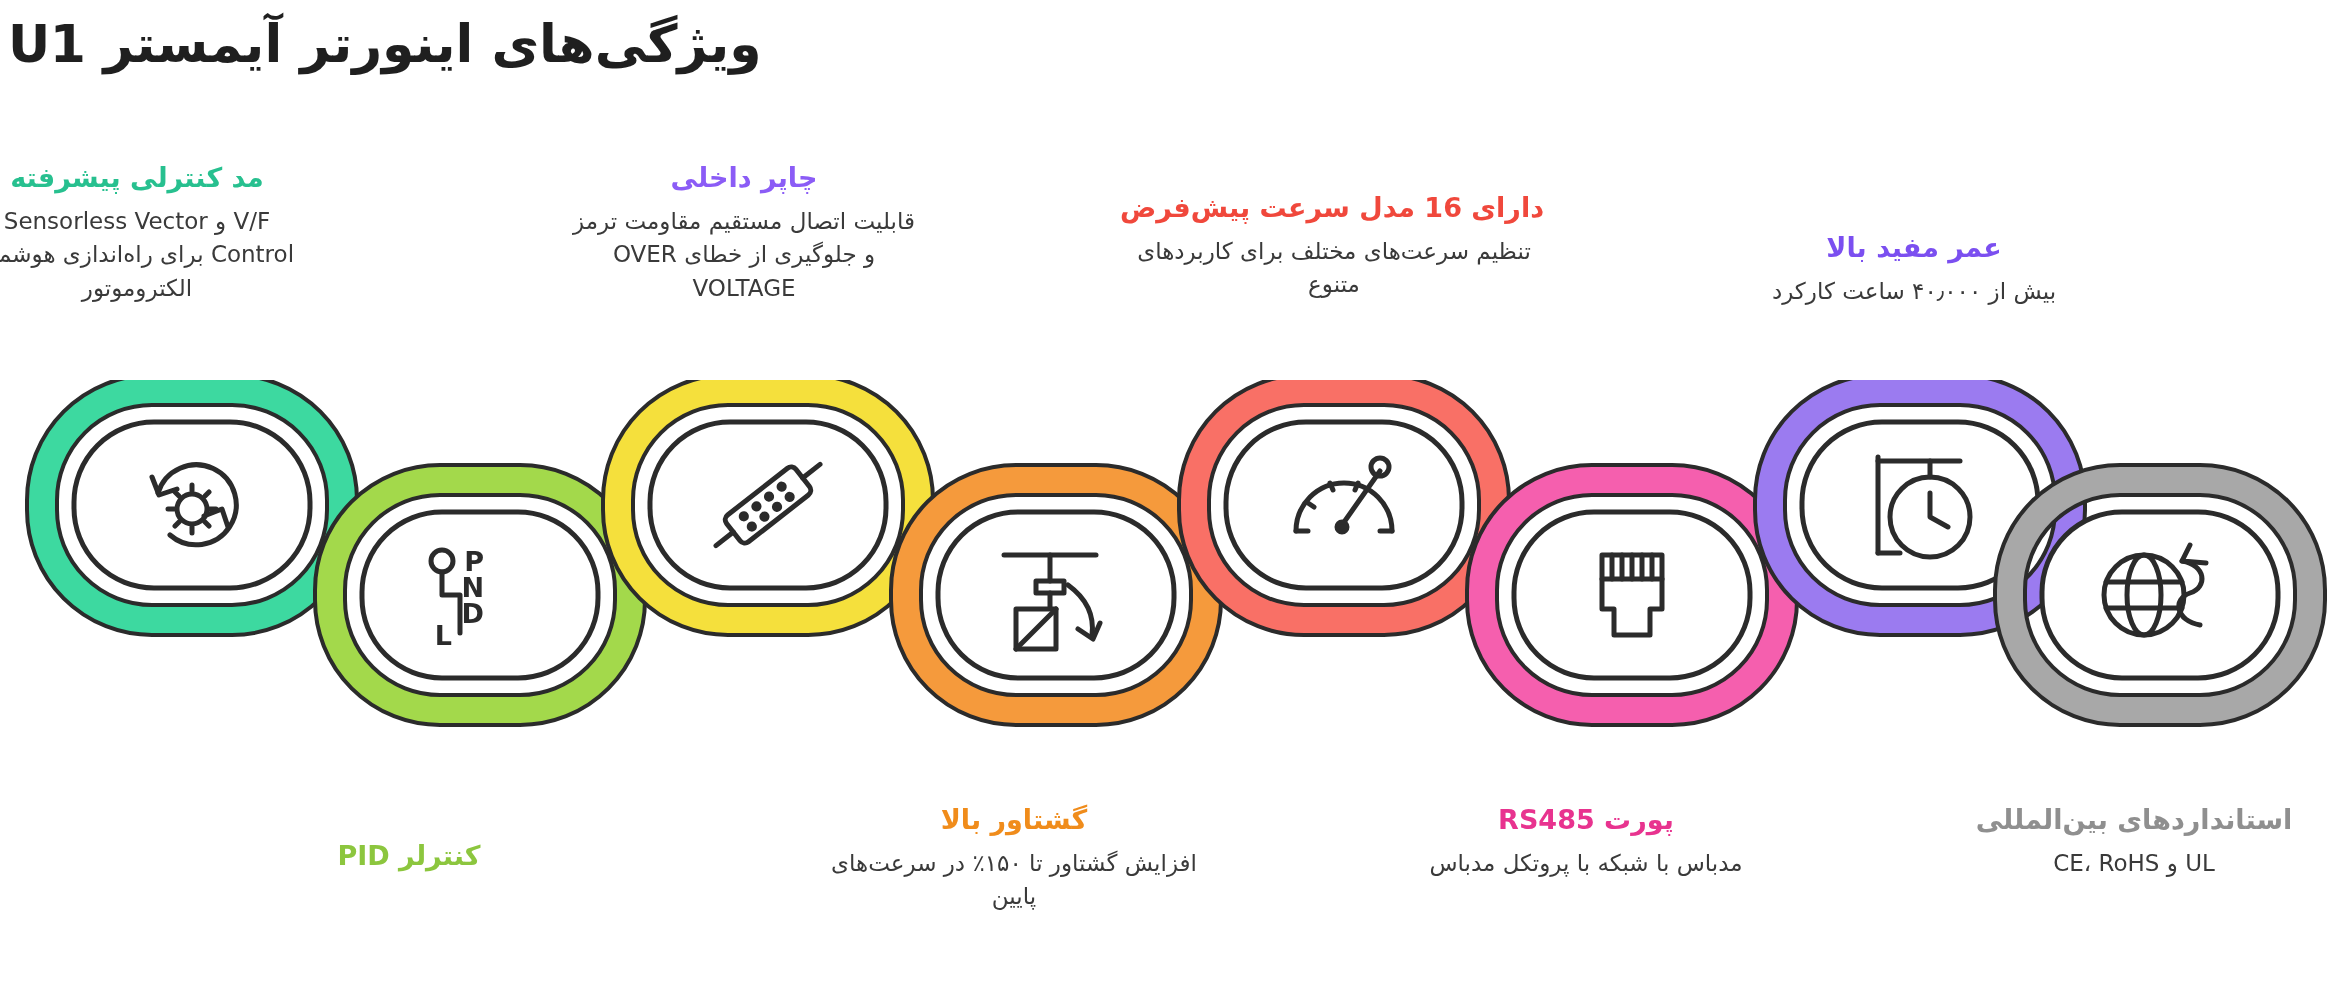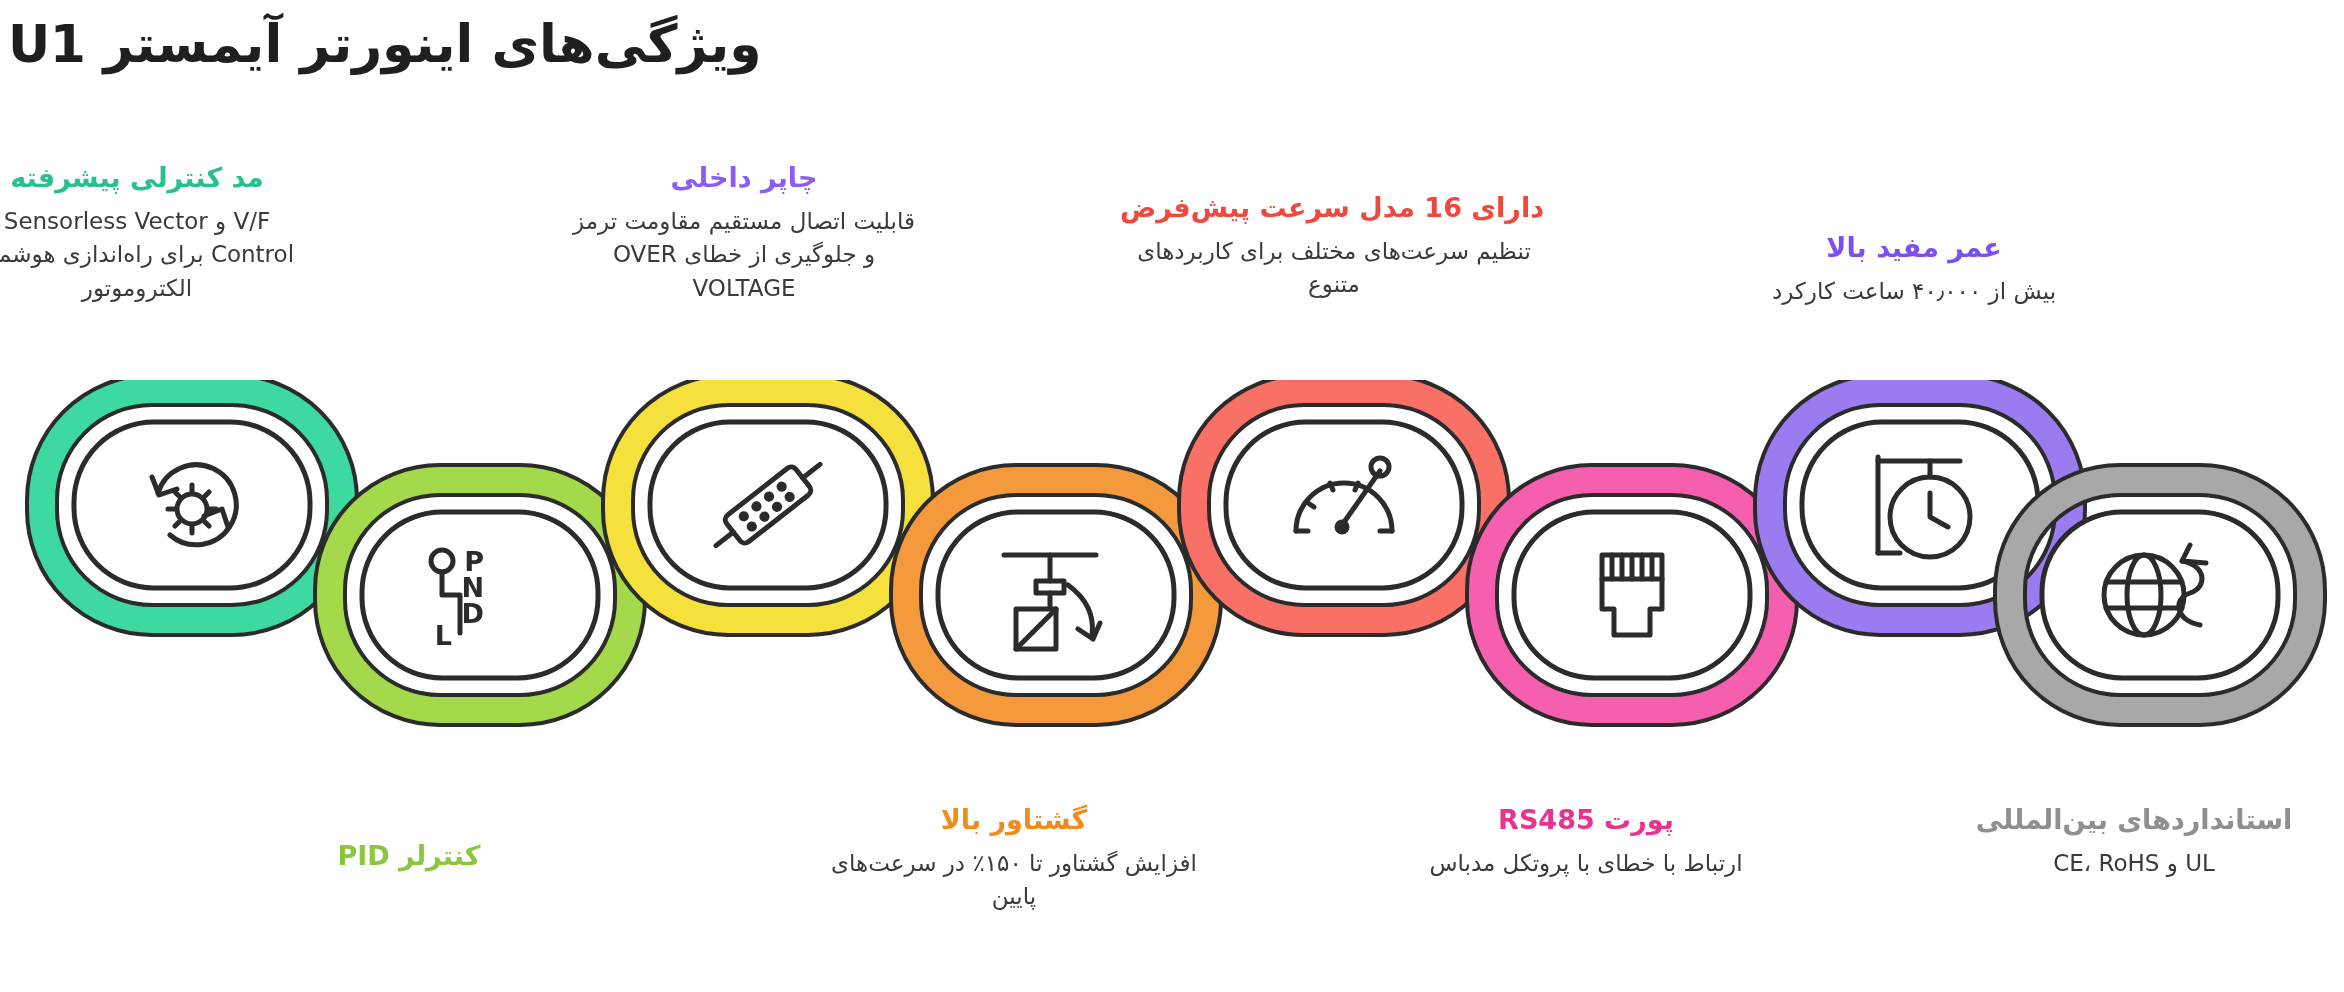--- a/index.html
+++ b/index.html
@@ -236,19 +236,19 @@
   <div class="cap-title" style="color:#8cc63e">کنترلر PID</div>
 </div>
 
 <div class="caption cap-bot-2">
   <div class="cap-title" style="color:#f08c1b">گشتاور بالا</div>
   <div class="cap-desc">افزایش گشتاور تا ۱۵۰٪ در سرعت‌های پایین</div>
 </div>
 
 <div class="caption cap-bot-3">
   <div class="cap-title" style="color:#e8338f">پورت RS485</div>
-  <div class="cap-desc">ارتباط با خطای با پروتکل مدباس</div>
+  <div class="cap-desc">مدباس با شبکه با پروتکل مدباس</div>
 </div>
 
 <div class="caption cap-bot-4">
   <div class="cap-title" style="color:#8f8f8f">استانداردهای بین‌المللی</div>
   <div class="cap-desc">UL و CE، RoHS</div>
 </div>
 
 </body></html>

